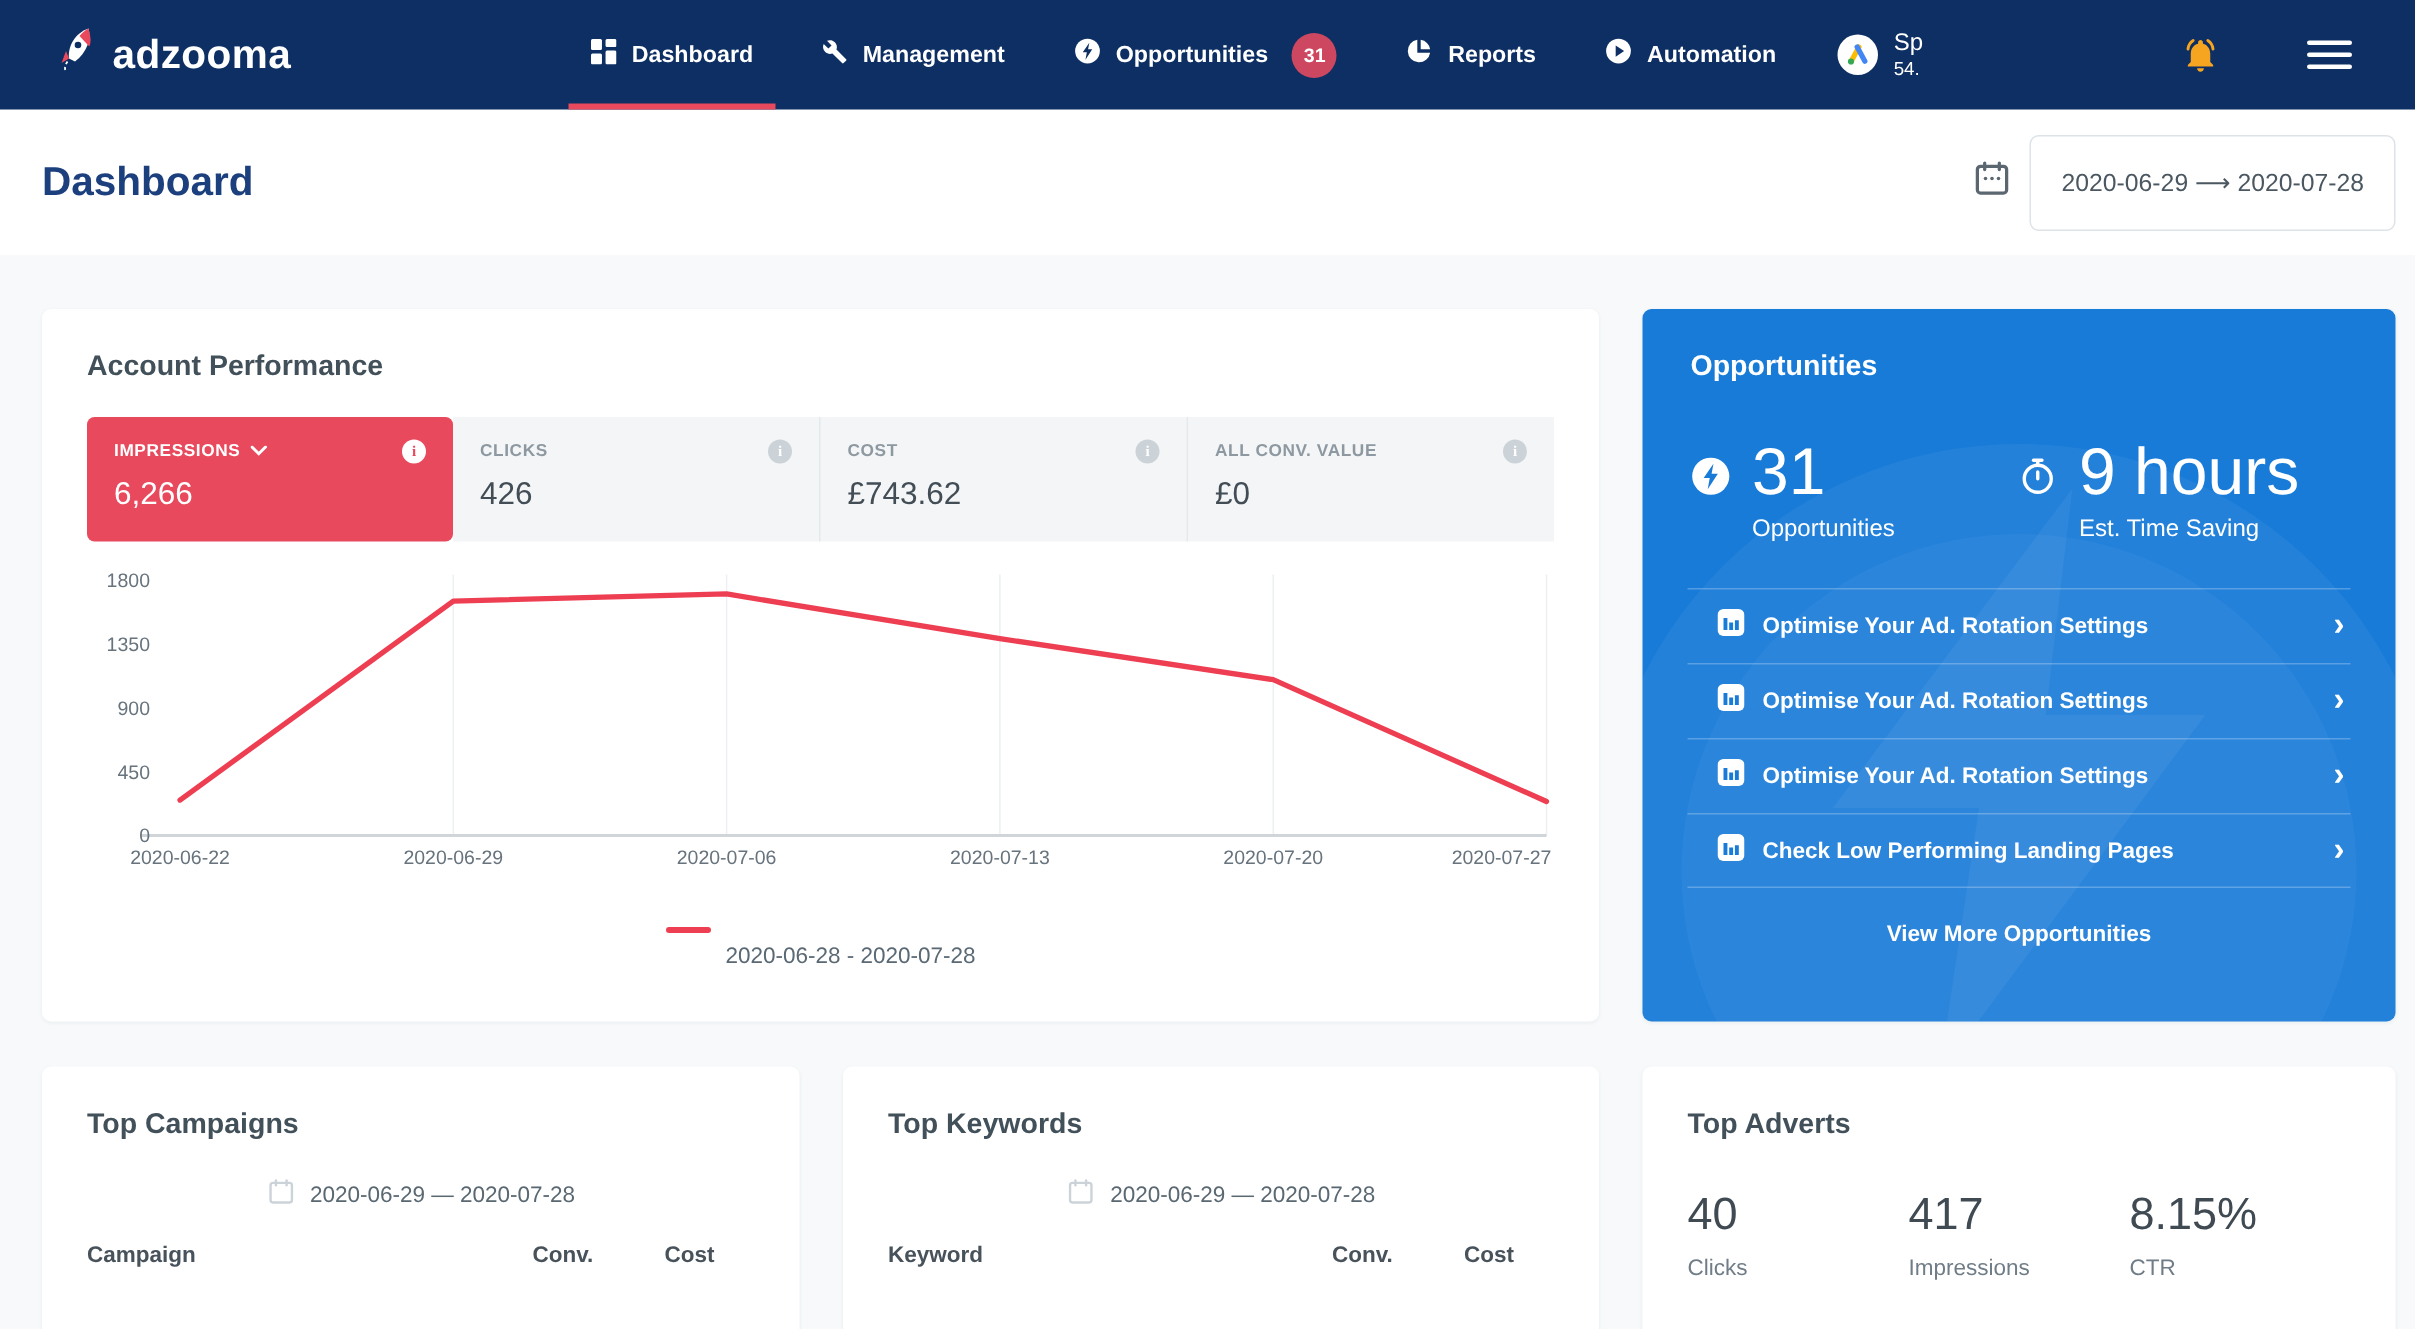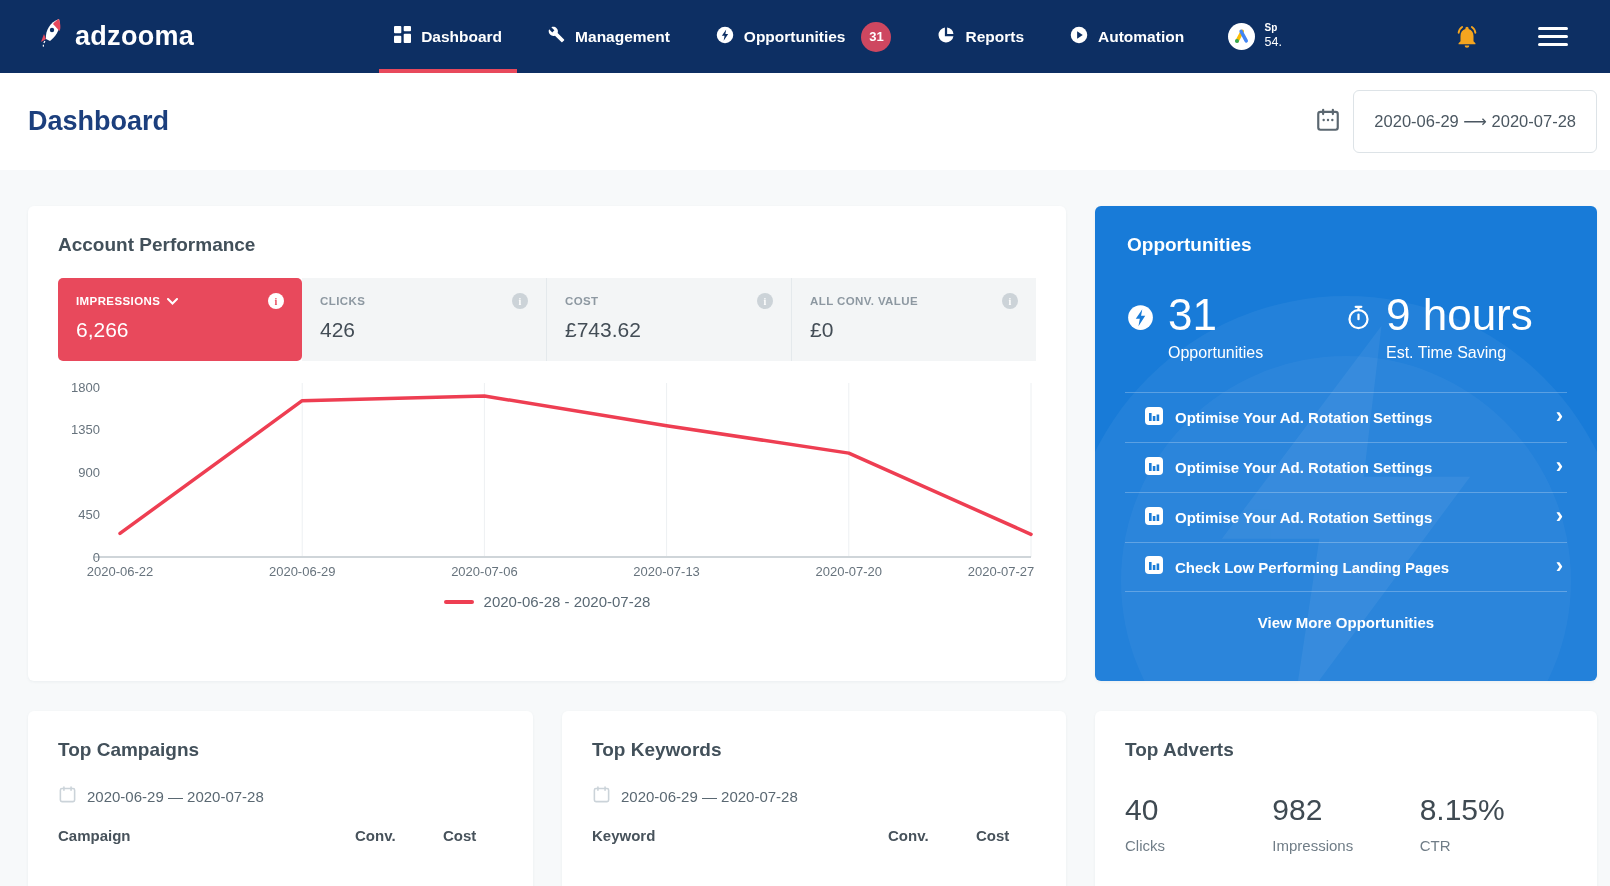--- a/index.html
+++ b/index.html
@@ -11,21 +11,21 @@
   .brand { display:flex; align-items:center; gap:9px; color:#fff; font-size:27px; font-weight:bold; letter-spacing:.3px; }
   .nav-center { display:flex; align-items:stretch; gap:46px; margin-left:200px; }
   .nav-item { position:relative; display:flex; align-items:center; gap:10px; color:#fff; font-size:15.5px; font-weight:600; cursor:pointer; }
   .nav-item.active::after { content:''; position:absolute; left:-15px; right:-15px; bottom:0; height:4px; background:#e8495c; }
   .nav-badge { width:30px; height:30px; border-radius:50%; background:#ce4760; color:#fff; font-size:13px; font-weight:bold;
                display:grid; place-items:center; margin-left:6px; }
   .nav-right { margin-left:auto; display:flex; align-items:center; }
   .account-chip { display:flex; align-items:center; gap:10px; cursor:pointer; }
   .gads-circle { width:27px; height:27px; border-radius:50%; background:#fff; display:grid; place-items:center; }
   .account-text { color:#fff; line-height:1.25; }
-  .account-line1 { font-size:10px;font-weight:bold; }
+  .account-line1 { font-size:16px; }
   .account-line2 { font-size:12.5px; }
   .bell-btn { margin-left:172px; cursor:pointer; display:flex; }
   .burger { margin-left:58px; width:30px; cursor:pointer; display:flex; flex-direction:column; gap:5px; }
   .burger span { display:block; height:3px; background:#fff; border-radius:2px; }
 
   
   .page-header { height:97px; background:#fff; display:flex; align-items:center; justify-content:space-between; padding:0 13px 0 28px; }
   .page-title { font-size:27px; font-weight:bold; color:#1c3f7d; }
   .date-picker { display:flex; align-items:center; }
   .date-box { margin-left:12px; border:1px solid #dde3e7; border-radius:6px; background:#fff; padding:21px 20px;
@@ -50,21 +50,21 @@
   .metric.active .metric-value { color:#fff; }
   .info-dot { width:16px; height:16px; border-radius:50%; background:#ccd3d8; color:#fff; display:grid; place-items:center;
               font-size:10px; font-weight:bold; font-family:"Liberation Serif",serif; }
   .info-dot::after { content:'i'; }
   .metric.active .info-dot { background:#fff; color:#e8495c; }
   .chart-wrap { margin-top:18px; }
   .chart-wrap svg { display:block; }
   .tick { font-size:13px; fill:#67737d; font-family:"Liberation Sans",sans-serif; }
   .legend { display:flex; align-items:center; justify-content:center; gap:10px; margin-top:12px; }
   .legend-swatch { width:30px; height:4px; border-radius:2px; }
-  .legend-label { font-size:15px; color:#5a6974; }
+  .legend-label { font-size:15px; color:#5a6974;margin-top:36px; }
 
   
   .opps-card { grid-column:3; height:475px; background:#187bd8; border-radius:6px; color:#fff; padding:28px 0 0;
                position:relative; overflow:hidden; }
   .opps-card::before { content:''; position:absolute; width:560px; height:560px; border-radius:50%; background:rgba(255,255,255,.05);
                        top:90px; left:50%; transform:translateX(-50%); }
   .opps-card::after { content:''; position:absolute; width:450px; height:450px; border-radius:50%; background:rgba(255,255,255,.04);
                       top:150px; left:50%; transform:translateX(-50%); }
   .opps-inner { position:relative; z-index:1; }
   .opps-title { font-size:19px; font-weight:bold; padding:0 32px; }
@@ -78,21 +78,21 @@
   .opp-item { display:flex; align-items:center; gap:12px; height:50px; padding:0 4px 0 20px;
               border-top:1px solid rgba(255,255,255,.25); cursor:pointer; }
   .opp-item:last-child { border-bottom:1px solid rgba(255,255,255,.25); }
   .opp-item-label { font-size:15px; font-weight:bold; flex:1; }
   .chev { font-size:22px; line-height:1; color:#fff; font-weight:bold; padding-bottom:3px; }
   .chev::after { content:'\203A'; }
   .view-more { text-align:center; font-size:15px; font-weight:bold; padding:22px 0; cursor:pointer; }
 
   
   .bottom-card { height:260px; padding:28px 30px; }
-  .date-row { display:flex; align-items:center; gap:10px; margin-top:24px; font-size:15px; color:#5a6872; }
+  .date-row { display:flex; align-items:center; gap:10px; margin-top:24px; font-size:15px; color:#5a6872;justify-content:center; }
   .table-head { display:flex; margin-top:20px; font-size:15px; font-weight:bold; color:#47525b; }
   .th-main { flex:1; }
   .th-conv { width:88px; }
   .th-cost { width:60px; }
   .adverts-stats { display:flex; margin-top:32px; }
   .advert-stat { flex:1; }
   .advert-value { font-size:30px; font-weight:300; color:#3f4a52; }
   .advert-label { font-size:15px; color:#707d87; margin-top:10px; }
 </style>
 </head>
@@ -409,21 +409,21 @@
   </section>
 
   <section class="card bottom-card">
     <h2 class="card-title">Top Adverts</h2>
     <div class="adverts-stats">
       <div class="advert-stat">
         <div class="advert-value">40</div>
         <div class="advert-label">Clicks</div>
       </div>
       <div class="advert-stat">
-        <div class="advert-value">982</div>
+        <div class="advert-value">417</div>
         <div class="advert-label">Impressions</div>
       </div>
       <div class="advert-stat">
         <div class="advert-value">8.15%</div>
         <div class="advert-label">CTR</div>
       </div>
     </div>
   </section>
 
 </main>

